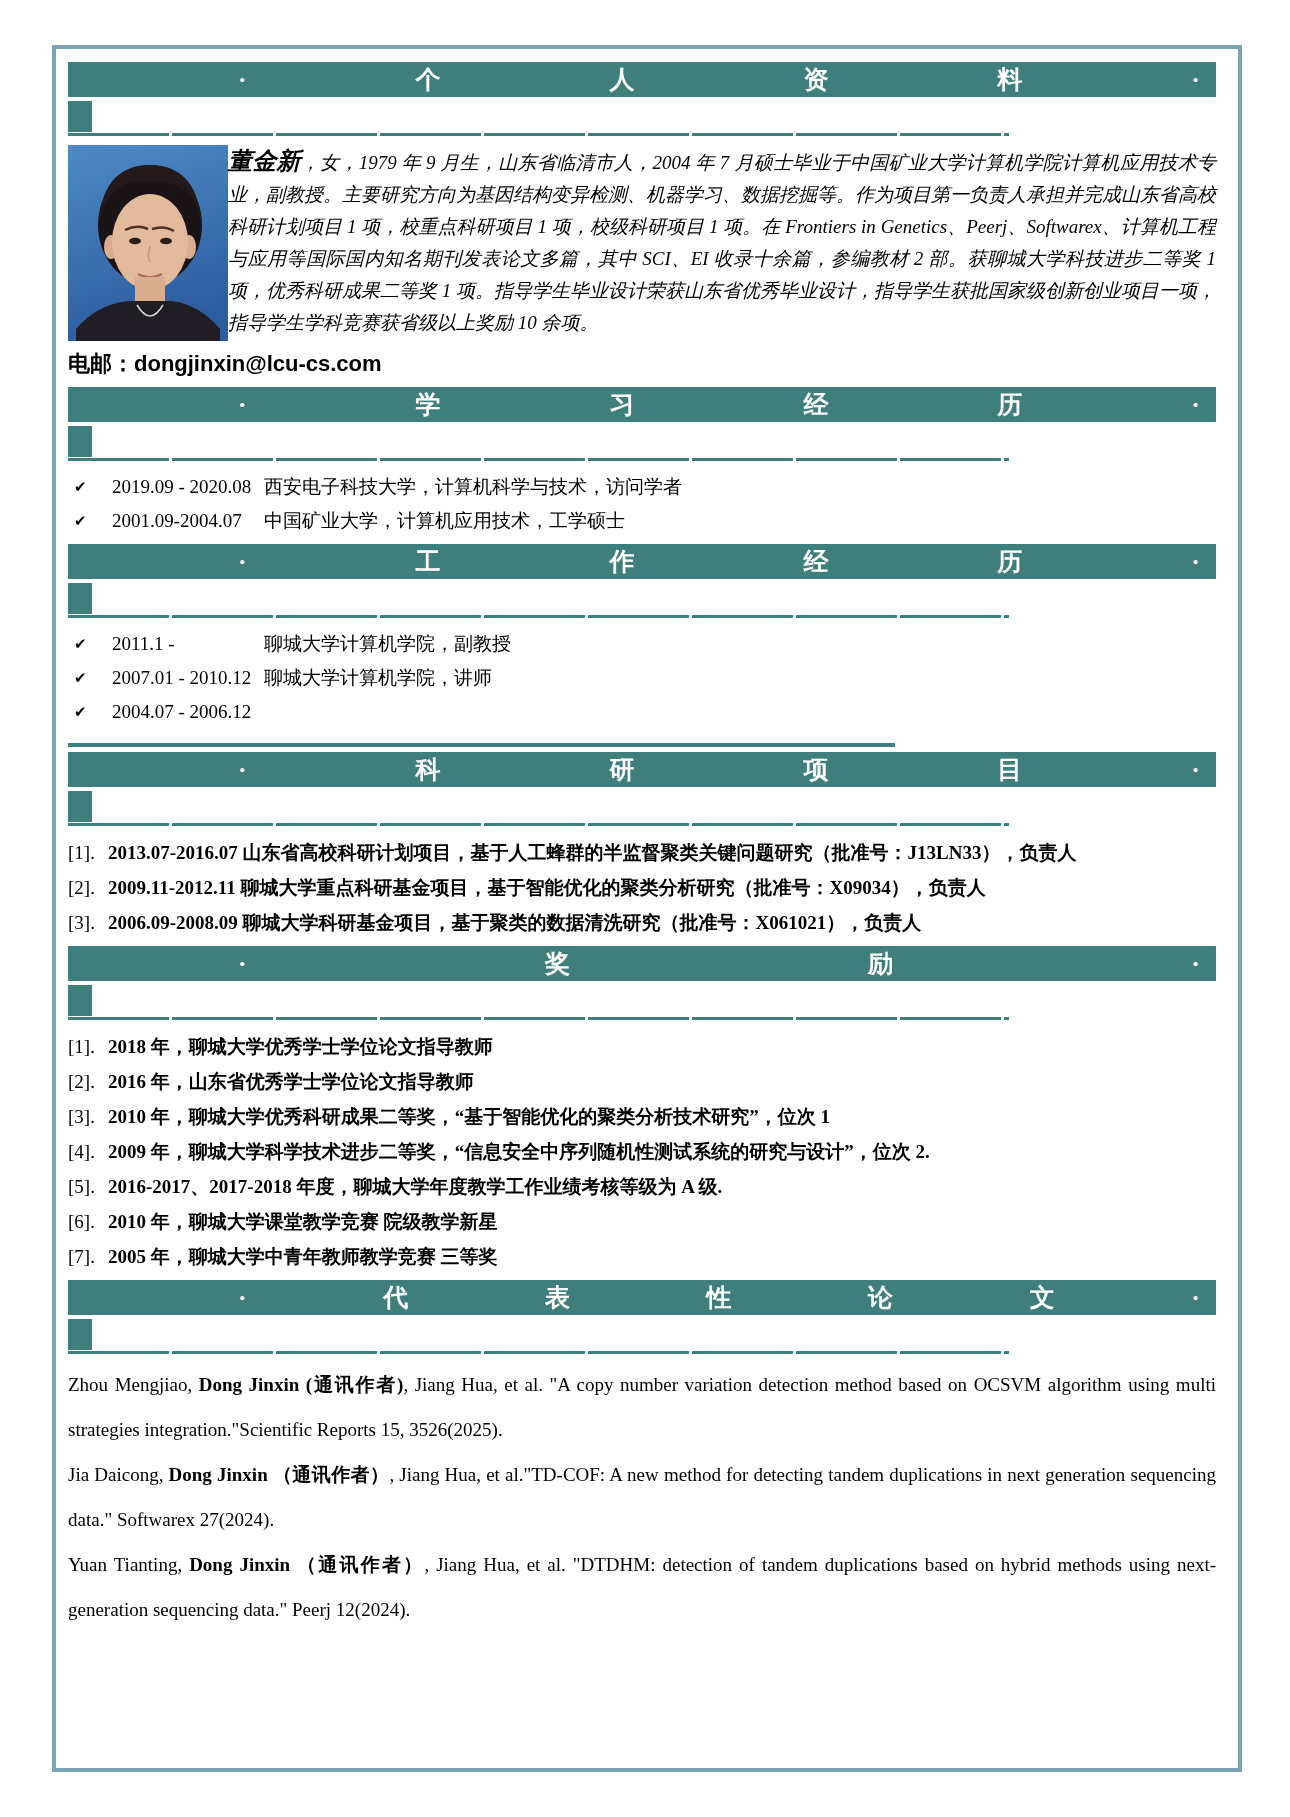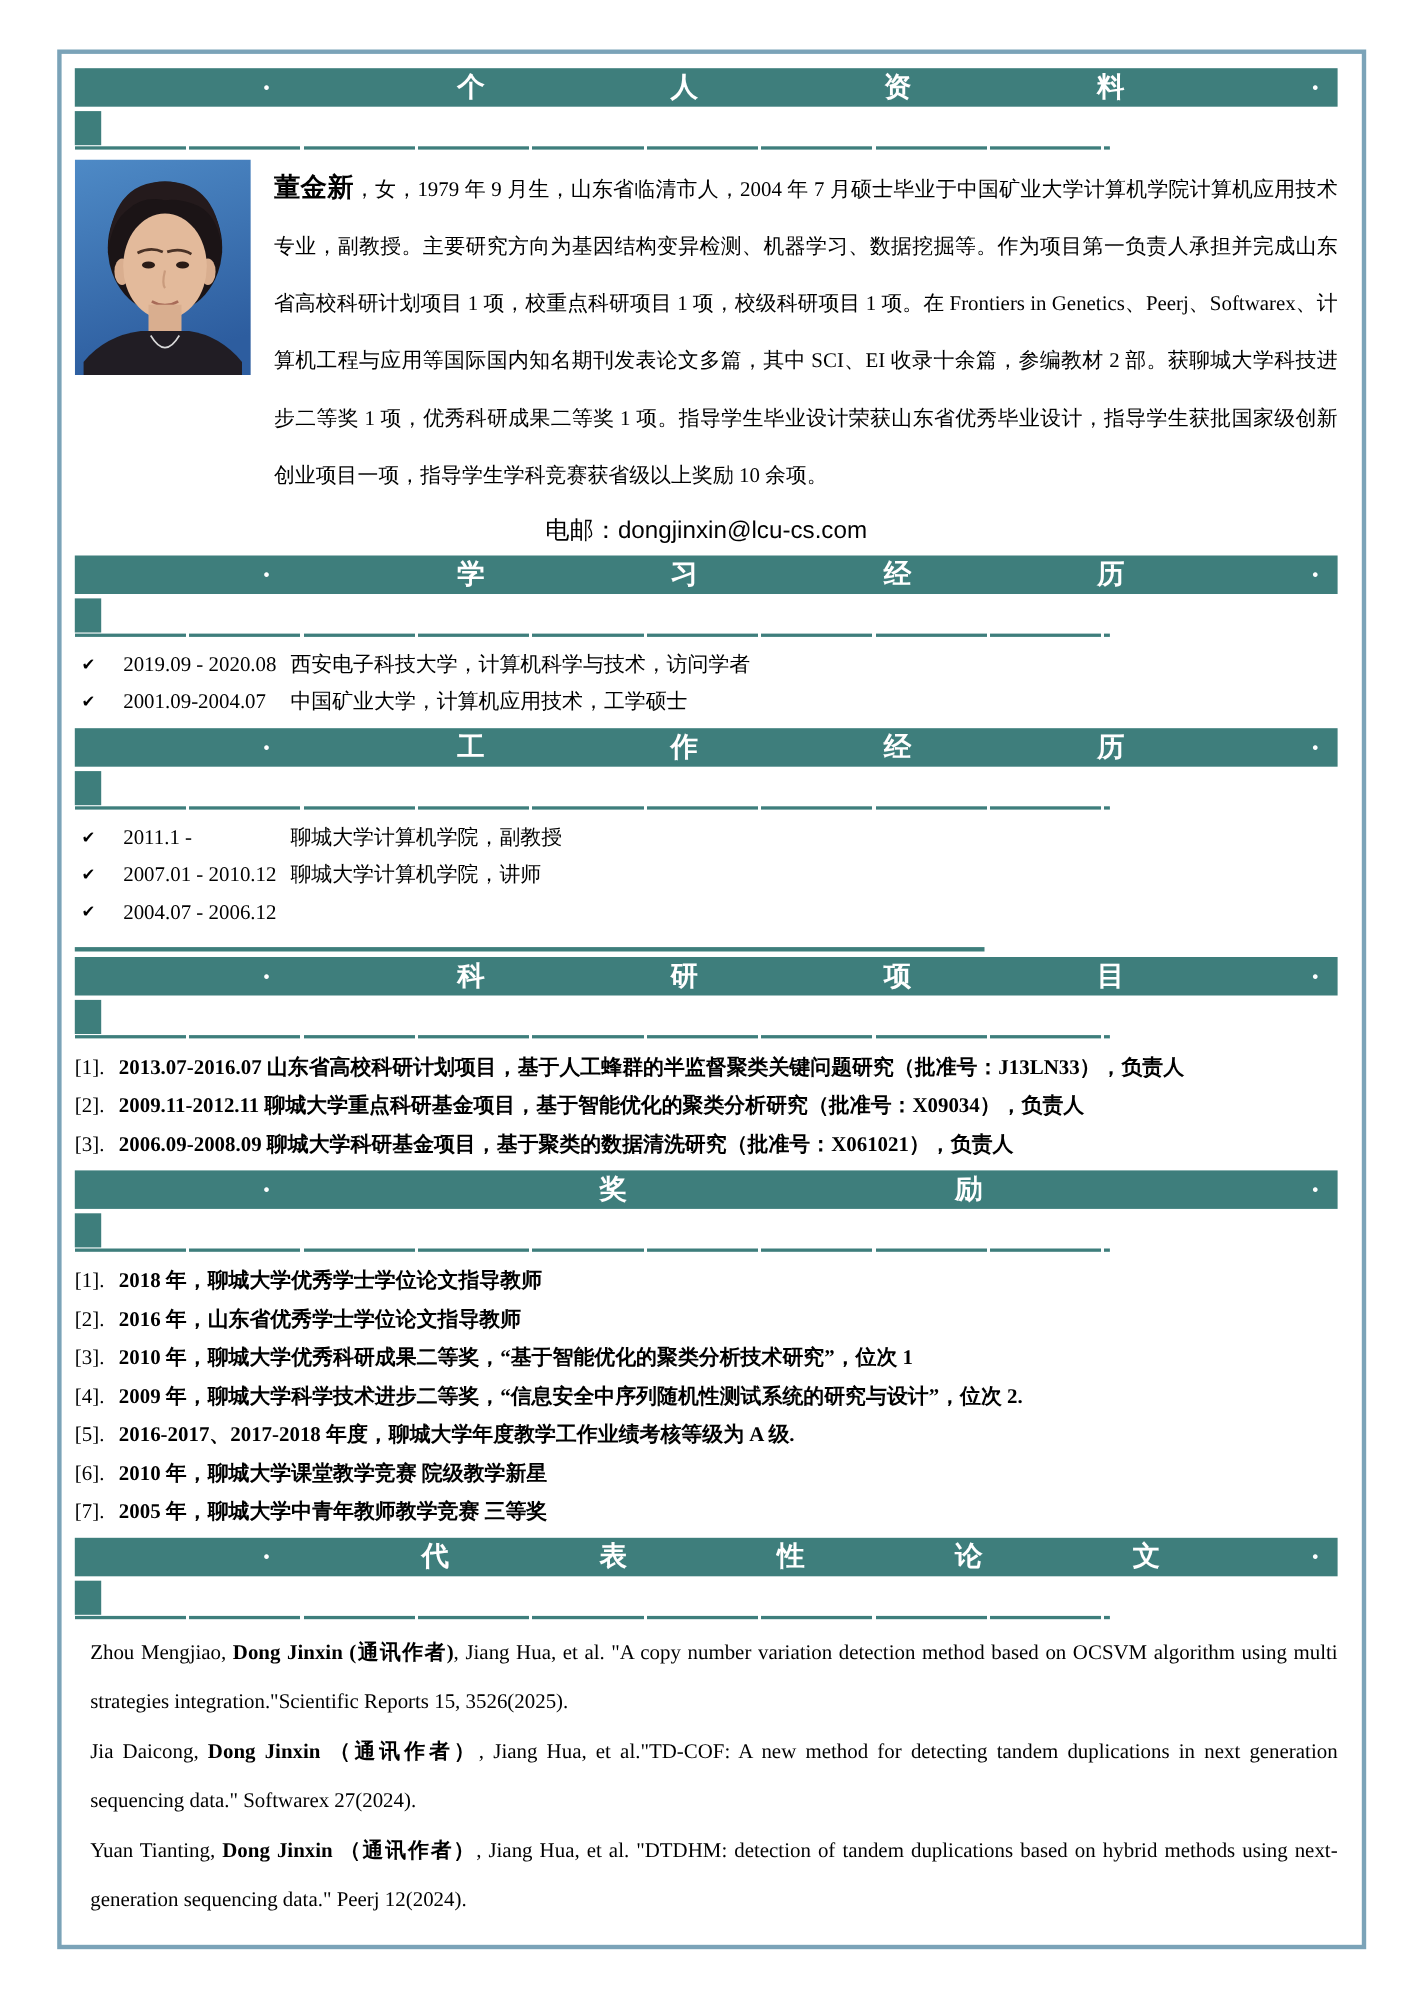--- a/index.html
+++ b/index.html
@@ -17,40 +17,40 @@
   .bdot{font-size:26px;line-height:1;}
   .subrow{position:relative;height:36px;margin-top:3px;}
   .sq{position:absolute;left:0;top:1px;width:24px;height:31px;background:#3e7e7c;display:block;}
   .uline{position:absolute;left:0;bottom:0;height:3px;width:82%;display:block;
          background:repeating-linear-gradient(90deg,#3e7e7c 0 101px,#ffffff 101px 104px);}
   .preline{height:4px;width:72%;background:#3e7e7c;margin:14px 0 5px 0;}
 
   
   .profile{display:flex;margin-top:9px;}
   .photo{flex:0 0 160px;height:196px;}
-  .bio{flex:1;margin-left:21px;font-size:19px;line-height:52px;text-align:justify;}
+  .bio{flex:1;margin-left:0;font-size:19px;line-height:32px;text-align:justify;font-style:italic;}
   .bio .name{font-size:24px;font-weight:bold;}
-  .email{font-family:"Liberation Sans","DejaVu Sans",sans-serif;font-weight:normal;
-         font-size:22px;margin:8px 0 8px 0;text-align:center;}
+  .email{font-family:"Liberation Sans","DejaVu Sans",sans-serif;font-weight:bold;
+         font-size:22px;margin:8px 0 8px 0;}
 
   
   .item-row{display:flex;font-size:19px;line-height:34px;}
   .rows{margin:9px 0 6px 0;}
   .chk{width:38px;padding-left:6px;font-size:15px;}
   .period{width:152px;}
   .detail{flex:1;}
 
   
   .num-row{display:flex;font-size:19px;line-height:35px;}
   .num{width:40px;}
   .txt{flex:1;font-weight:bold;}
 
   
   .paper{font-size:19px;line-height:45px;text-align:justify;margin:0;}
-  .papers-wrap{margin-top:8px;margin-left:14px;}
+  .papers-wrap{margin-top:8px;}
 
   .footer{text-align:center;color:#bcbcbc;font-size:16px;letter-spacing:4px;margin-top:4px;}
   .mt{margin-top:4px;}
 </style>
 </head>
 <body>
 
 <div class="page">
  <div class="frame">
   <div class="content">

